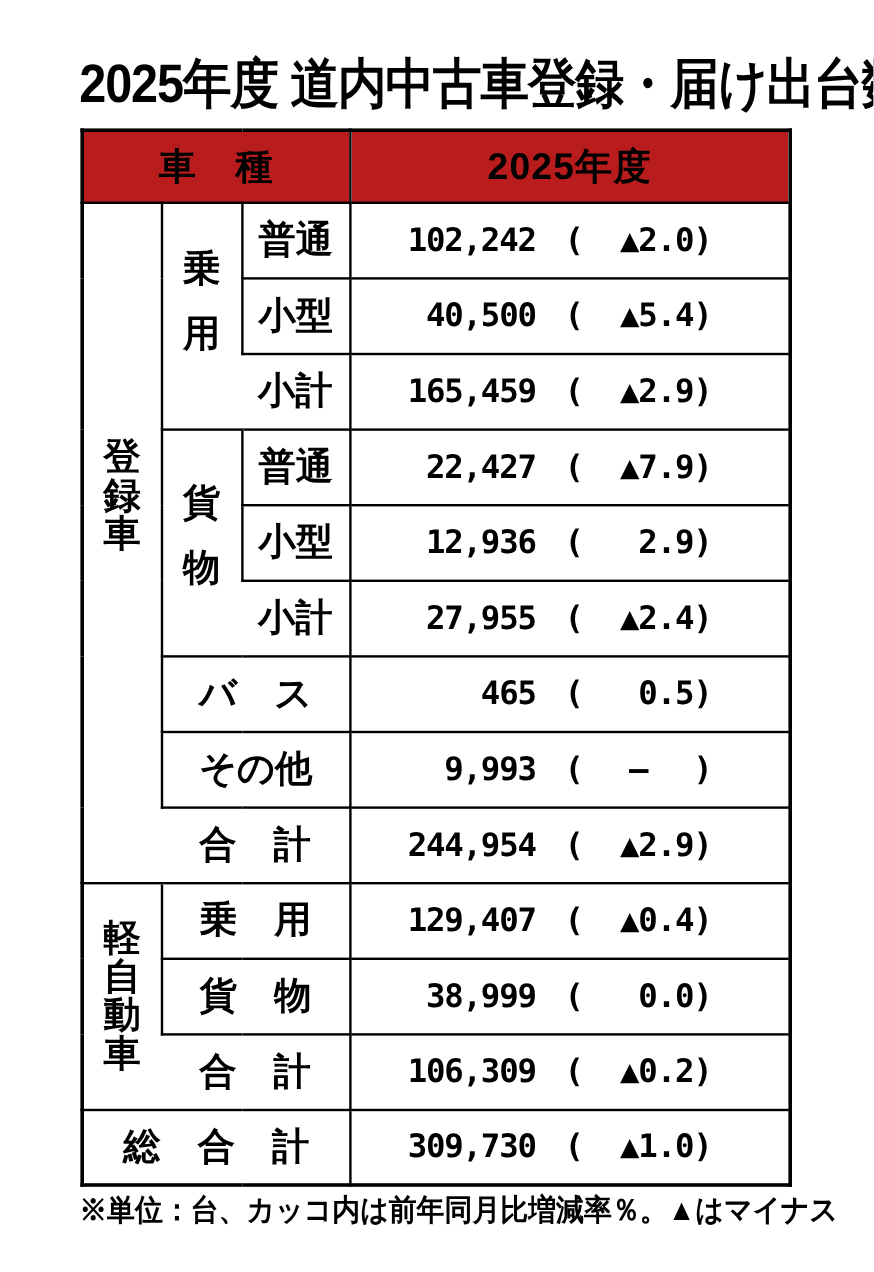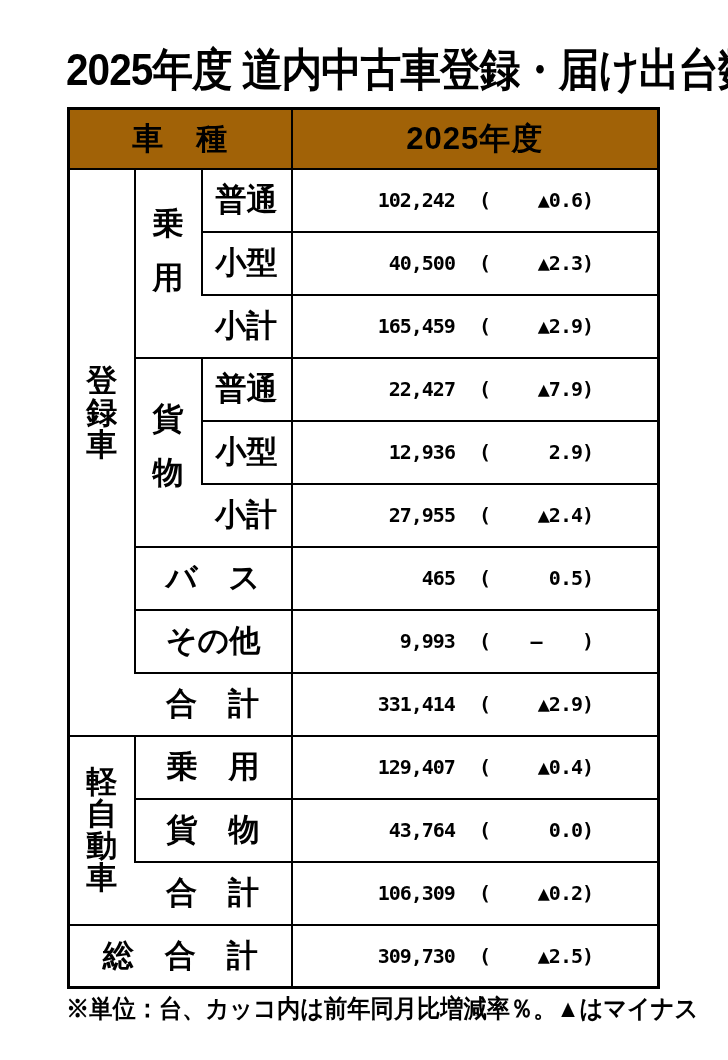--- a/index.html
+++ b/index.html
@@ -6,34 +6,34 @@
   .page{position:relative;width:728px;height:1060px;background:#ffffff;overflow:hidden;
         font-family:"Liberation Sans",sans-serif;color:#000;}
   .title{position:absolute;left:66px;top:40px;font-size:45px;font-weight:bold;
          letter-spacing:-1px;white-space:nowrap;transform:scaleX(0.90);transform-origin:0 0;}
   table.tbl{position:absolute;left:67px;top:107px;border-collapse:collapse;
             table-layout:fixed;width:590px;border:3px solid #000;}
   .tbl td{border:2px solid #000;padding:0;vertical-align:middle;
           font-weight:bold;font-size:31px;text-align:center;overflow:hidden;}
   .tbl tr{height:63px;}
   .tbl tr.hrow{height:60px;}
-  .th{background:#a16207;font-size:30px;letter-spacing:1px;}
+  .th{background:#b91c1c;font-size:30px;letter-spacing:1px;}
   
   td.nr{border-right:none;}   
   td.nl{border-left:none;}    
   
   td.group{white-space:pre-line;line-height:1.04;font-size:31px;}
   td.grpreg{padding-bottom:78px;}
   td.sub{white-space:pre-line;line-height:1.75;font-size:31px;}
   td.subjoyo{padding-bottom:24px;}
   td.subkamo{padding-bottom:12px;}
   
   td.vcell{vertical-align:middle;}
   .val{display:flex;justify-content:flex-end;align-items:center;
-       font-family:"DejaVu Sans Mono",monospace;font-weight:bold;font-size:20px;
+       font-family:"DejaVu Sans Mono",monospace;font-weight:bold;font-size:27px;
        padding-right:64px;letter-spacing:-1px;}
   .num{min-width:150px;text-align:right;}
   .op{margin-left:24px;}
   .rate{width:92px;text-align:right;}
   .rate.dash{text-align:center;}
   .footnote{position:absolute;left:66px;top:992px;font-size:25px;font-weight:bold;
             white-space:nowrap;transform:scaleX(0.93);transform-origin:0 0;letter-spacing:0;}
   col.c1{width:66px;}col.c2{width:67px;}col.c3{width:90px;}col.c4{width:367px;}
 </style>
 </head>
@@ -60,33 +60,33 @@
         <td rowspan="9" class="group grpreg nr">登
 録
 車</td>
         <td rowspan="3" class="sub subjoyo nr">乗
 用</td>
         <td>普通</td>
         <td class="vcell">
           <div class="val">
             <span class="num">102,242</span>
             <span class="op">(</span>
-            <span class="rate">▲0.6</span>
+            <span class="rate">▲2.0</span>
             <span class="cp">)</span>
           </div>
         </td>
       </tr>
 
       <tr>
         <td>小型</td>
         <td class="vcell">
           <div class="val">
             <span class="num">40,500</span>
             <span class="op">(</span>
-            <span class="rate">▲2.3</span>
+            <span class="rate">▲5.4</span>
             <span class="cp">)</span>
           </div>
         </td>
       </tr>
 
       <tr>
         <td class="nl">小計</td>
         <td class="vcell">
           <div class="val">
             <span class="num">165,459</span>
@@ -156,21 +156,21 @@
             <span class="rate dash">—</span>
             <span class="cp">)</span>
           </div>
         </td>
       </tr>
 
       <tr>
         <td colspan="2" class="nl">合　計</td>
         <td class="vcell">
           <div class="val">
-            <span class="num">331,414</span>
+            <span class="num">244,954</span>
             <span class="op">(</span>
             <span class="rate">▲2.9</span>
             <span class="cp">)</span>
           </div>
         </td>
       </tr>
 
       <tr>
         <td rowspan="3" class="group nr">軽
 自
@@ -184,21 +184,21 @@
             <span class="rate">▲0.4</span>
             <span class="cp">)</span>
           </div>
         </td>
       </tr>
 
       <tr>
         <td colspan="2">貨　物</td>
         <td class="vcell">
           <div class="val">
-            <span class="num">43,764</span>
+            <span class="num">38,999</span>
             <span class="op">(</span>
             <span class="rate">0.0</span>
             <span class="cp">)</span>
           </div>
         </td>
       </tr>
 
       <tr>
         <td colspan="2" class="nl">合　計</td>
         <td class="vcell">
@@ -210,21 +210,21 @@
           </div>
         </td>
       </tr>
 
       <tr>
         <td colspan="3">総　合　計</td>
         <td class="vcell">
           <div class="val">
             <span class="num">309,730</span>
             <span class="op">(</span>
-            <span class="rate">▲2.5</span>
+            <span class="rate">▲1.0</span>
             <span class="cp">)</span>
           </div>
         </td>
       </tr>
     </tbody>
   </table>
 
   <div class="footnote">※単位：台、カッコ内は前年同月比増減率％。▲はマイナス</div>
 
 </div>

